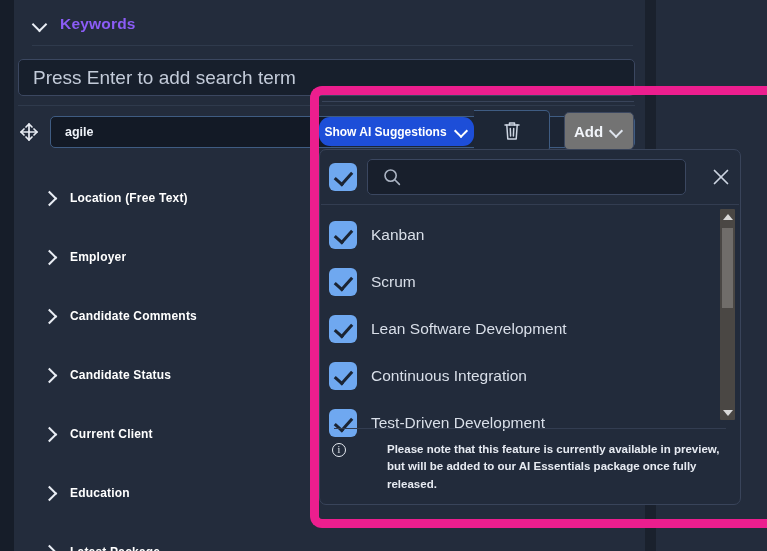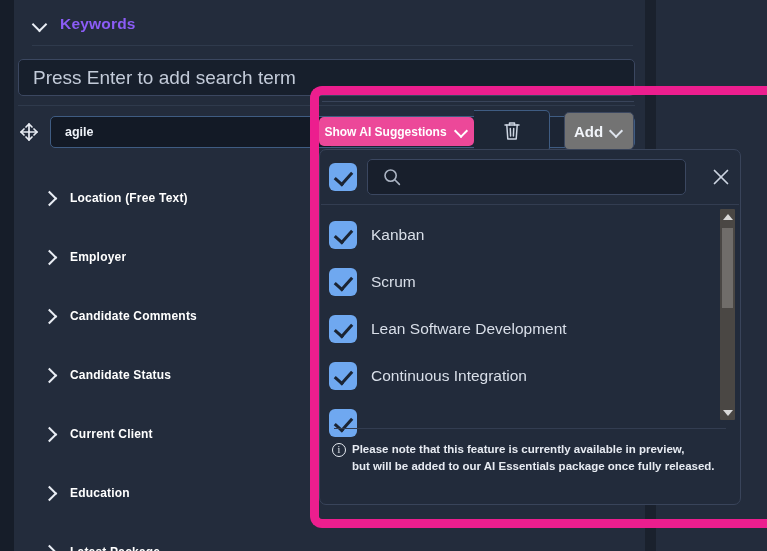--- a/index.html
+++ b/index.html
@@ -106,21 +106,21 @@
     pointer-events: none; z-index: 40;
   }
 
   
   .ctl-divider {
     position: absolute; left: 322px; top: 101px; width: 312px; height: 1px;
     background: #39445a; z-index: 12;
   }
   .ai-btn {
     position: absolute; left: 319px; top: 117px; width: 155px; height: 29px;
-    background: #ec4899; border-radius: 5px;
+    background: #1d4ed8; border-radius: 11px;
     display: flex; align-items: center; justify-content: center; gap: 8px;
     z-index: 14;
   }
   .ai-btn .lbl { color: #ffffff; font-size: 12px; font-weight: bold; white-space: nowrap; }
   .ai-btn .dn { width: 14px; height: 9px; position: relative; }
   .ai-btn .dn::before {
     content: ""; position: absolute; left: 1px; top: -1px;
     width: 8px; height: 8px;
     border-right: 2.2px solid #ffffff; border-bottom: 2.2px solid #ffffff;
     transform: rotate(45deg);
@@ -215,21 +215,21 @@
   .foot-note {
     display: flex; gap: 6px; padding: 12px 18px 0 12px;
   }
   .info-i {
     flex: 0 0 14px; width: 14px; height: 14px; margin-top: 2px;
     border: 1.3px solid #e7ebf2; border-radius: 50%;
     color: #e7ebf2; font-size: 10px; line-height: 12px; text-align: center;
     font-family: "Liberation Serif", serif;
   }
   .foot-text {
-    color: #e7ebf2; font-size: 11.5px; font-weight: bold; line-height: 1.5;
+    color: #e7ebf2; font-size: 11.5px; font-weight: bold; line-height: 1.5; margin-left: 35px;
   }
 </style>
 </head>
 <body>
 
 <div id="root">
 
   <div class="rail"></div>
   <div class="kw-card"></div>
   <div class="right-gap"></div>
@@ -355,20 +355,21 @@
       <div class="sug-row">
         <span class="cbx"></span>
         <span class="sug-label">Lean Software Development</span>
       </div>
       <div class="sug-row">
         <span class="cbx"></span>
         <span class="sug-label">Continuous Integration</span>
       </div>
       <div class="sug-row">
         <span class="cbx"></span>
+        <span class="sug-label">Test-Driven Development</span>
       </div>
 
       <div class="sbar">
         <span class="arr up">
             <span class="tri up"></span>
           </span>
         <span class="sthumb"></span>
         <span class="arr down">
             <span class="tri dn"></span>
           </span>

